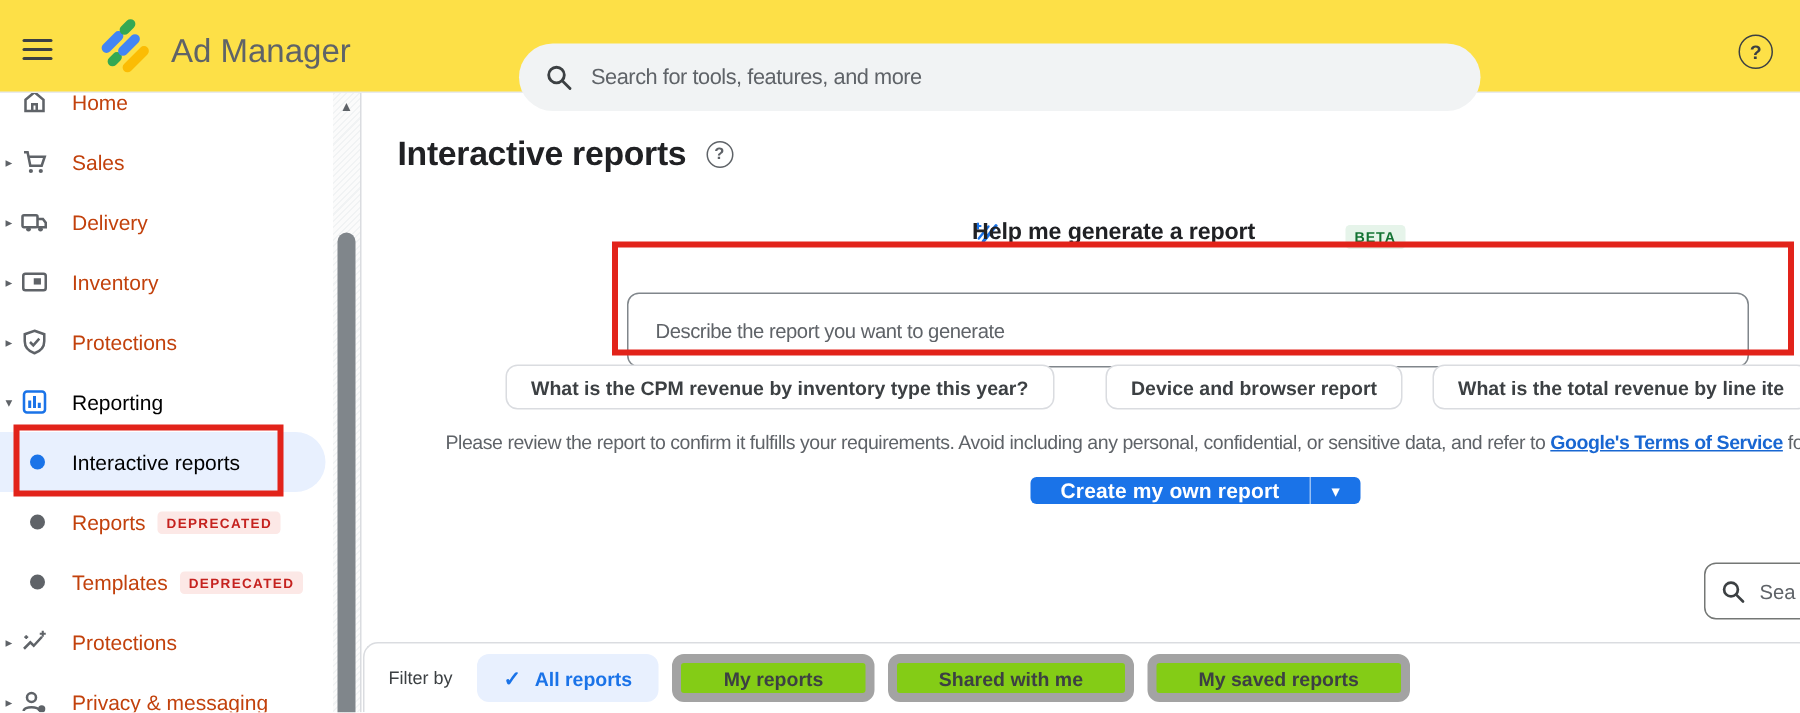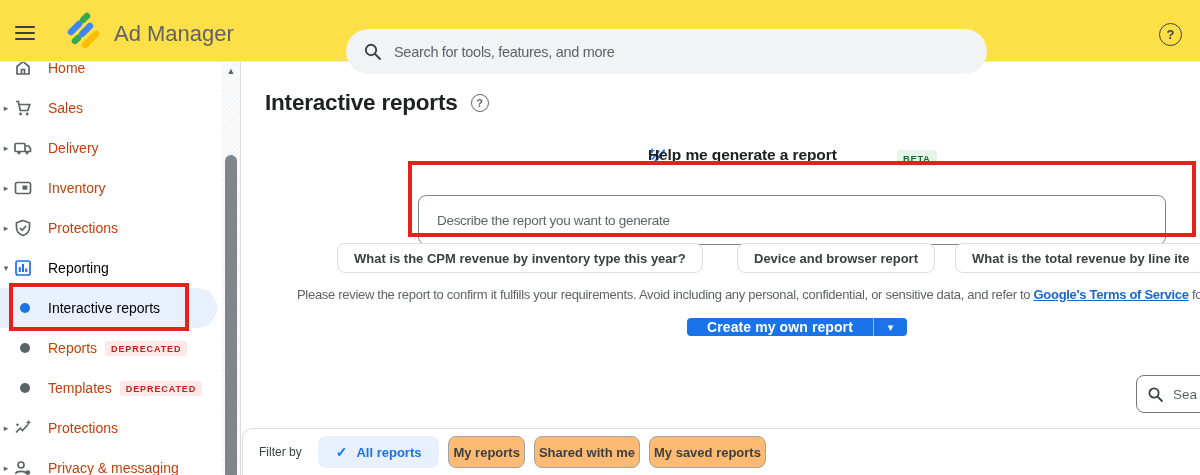--- a/index.html
+++ b/index.html
@@ -110,23 +110,23 @@
     align-items:center; padding:0 10px; gap:9px; }
   .mini-search input { width:30px; border:none; outline:none; background:transparent;
     font-family:"Liberation Sans", sans-serif; font-size:13.5px; color:#3c4043; }
   .mini-search input::placeholder { color:#5f6368; opacity:1; }
 
   .filter-card { position:absolute; left:242px; top:428px; width:958px; height:47px;
     background:#fff; border-top:1px solid #dadce0; border-left:1px solid #dadce0;
     border-top-left-radius:10px; display:flex; align-items:center; padding-left:16px;
     gap:9px; }
   .filter-label { font-size:12px; color:#3c4043; margin-right:7px; }
-  .fchip { height:32px; display:flex; align-items:center; gap:9px; padding:0 4px;
+  .fchip { height:32px; display:flex; align-items:center; gap:9px; padding:0 28px;
     border-radius:8px; font-size:13px; font-weight:700; color:#3c4043;
-    border:1px solid #a3a3a3; background:#fdba74; white-space:nowrap; cursor:pointer; }
+    border:6px solid #a3a3a3; background:#84cc16; white-space:nowrap; cursor:pointer; }
   .fchip.selected { background:#e8f0fe; border:none; color:#1a73e8; padding:0 18px; }
   .fchip .check { font-size:14px; font-weight:700; }
 
   
   .red-box { position:absolute; border:4px solid #e2231a; z-index:50; pointer-events:none; }
   .red-box-sidebar { left:9px; top:283px; width:180px; height:48px; }
   .red-box-input { left:408px; top:161px; width:788px; height:76px; }
 
   svg { display:block; }
 </style>

